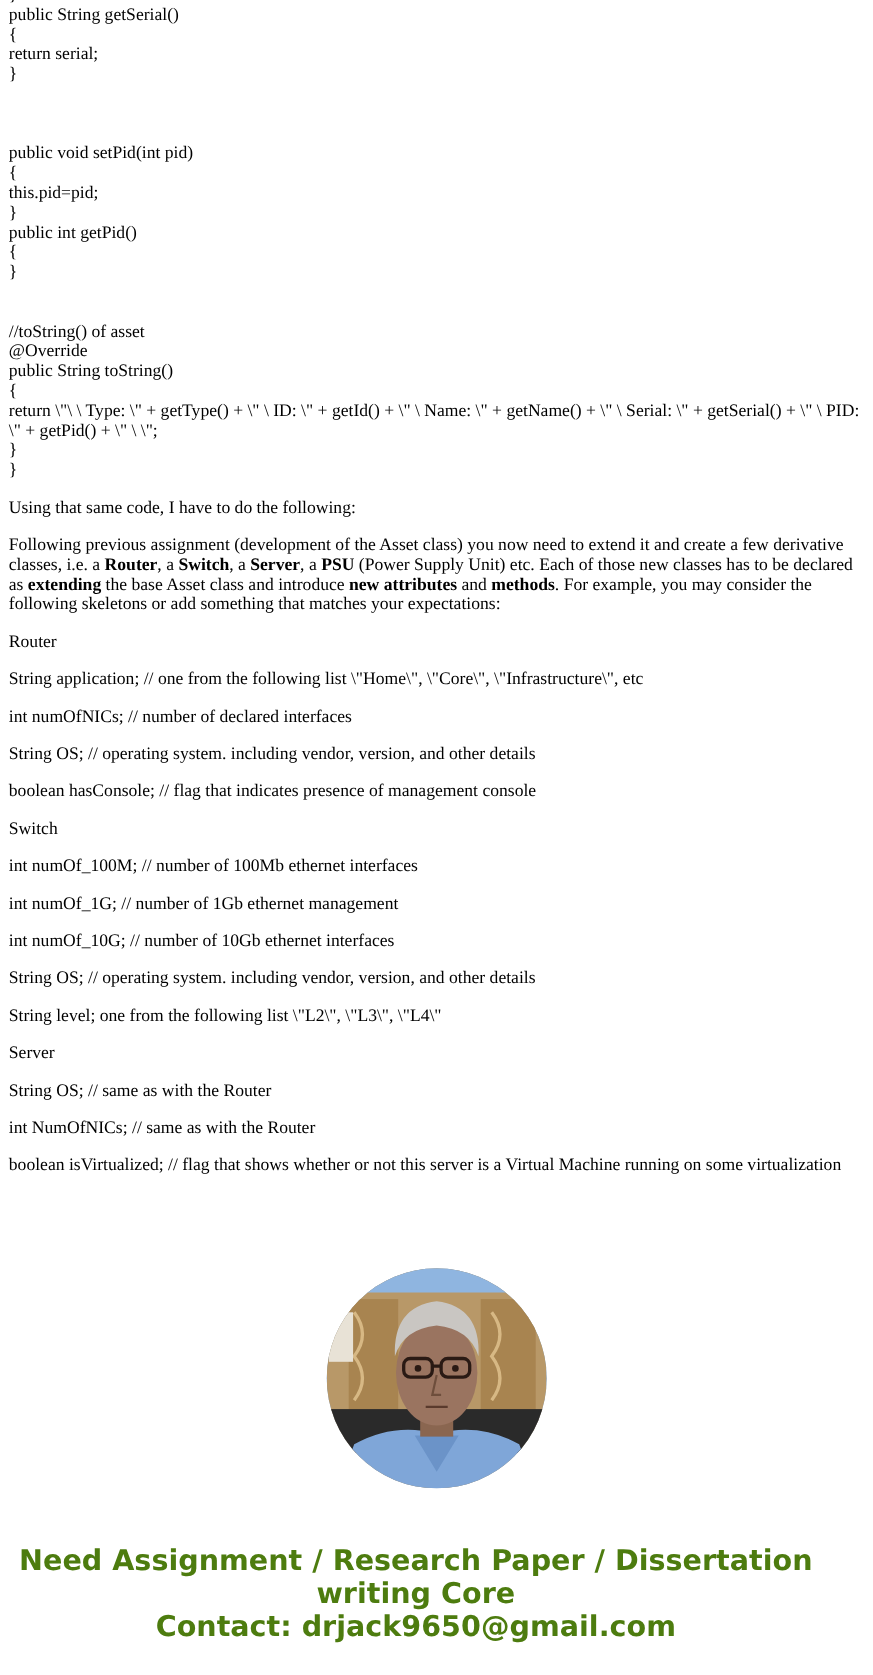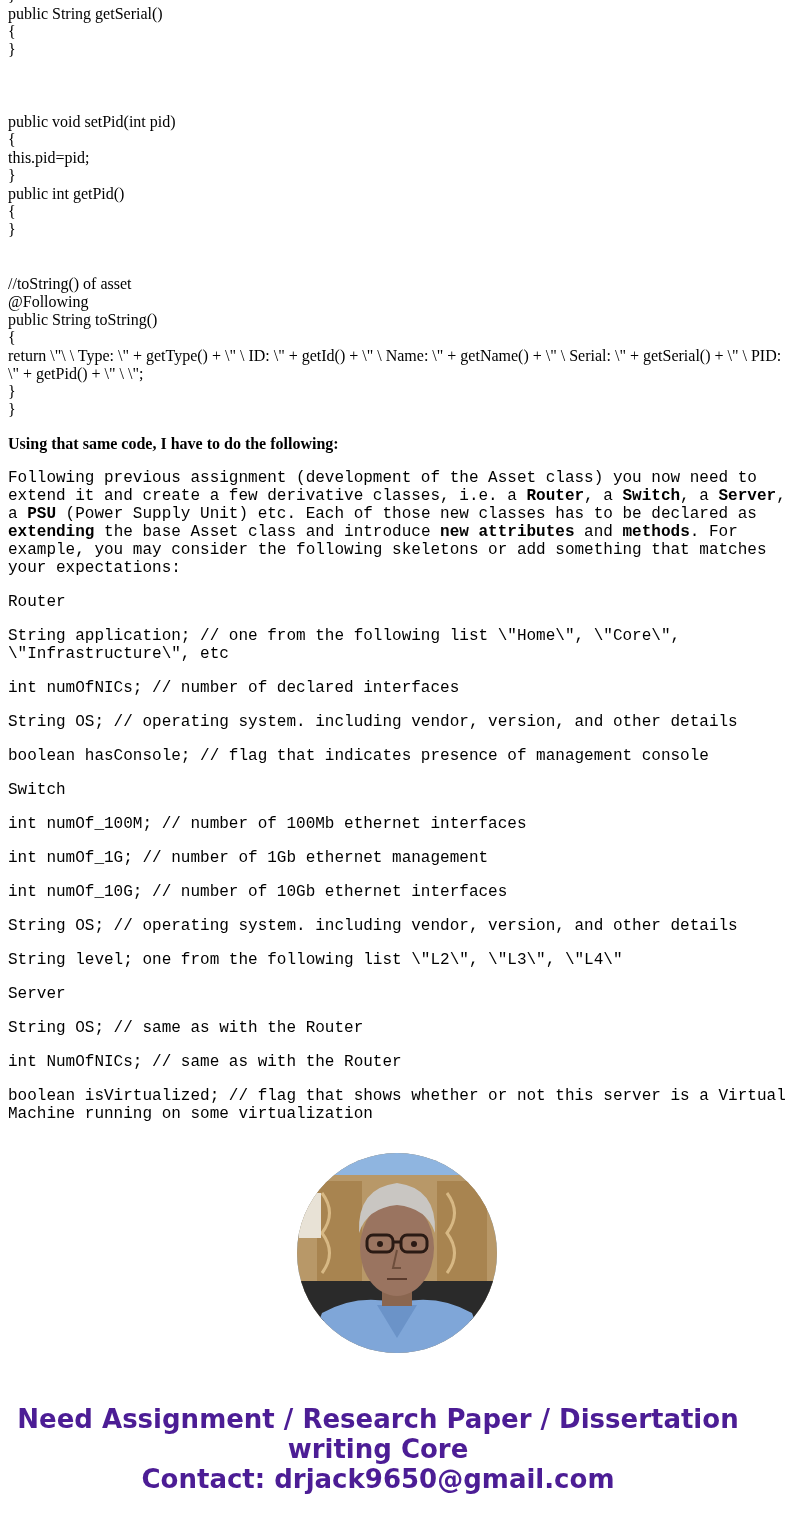--- a/index.html
+++ b/index.html
@@ -25,24 +25,23 @@
     }
     .code-line {
       display: block;
       white-space: pre-wrap;
       min-height: 18px;
     }
     .spacer-36 { height: 36px; }
     .spacer-54 { height: 54px; }
     .para {
       margin: 16px 0 0 0;
-      font-family: Liberation Mono, monospace;
     }
     .heading-bold {
-      font-weight: bold;
+      font-weight: normal;
       margin: 16px 0 0 0;
     }
     b { font-weight: bold; }
     .avatar-wrap {
       position: absolute;
       left: 297px;
       top: 1153px;
       width: 200px;
       height: 200px;
       border-radius: 50%;
@@ -52,52 +51,53 @@
     .promo {
       position: absolute;
       left: 0;
       top: 1404px;
       width: 756px;
       text-align: center;
       font-family: "DejaVu Sans", sans-serif;
       font-weight: bold;
       font-size: 26px;
       line-height: 30px;
-      color: #4c1d95;
+      color: #4d7c0f;
     }
   </style>
 </head>
 <body>
 
 <div class="page">
 
   <div>
     <span class="code-line">}</span>
     <span class="code-line">public String getSerial()</span>
     <span class="code-line">{</span>
+    <span class="code-line">return serial;</span>
     <span class="code-line">}</span>
   </div>
 
   <div class="spacer-54"></div>
 
   <div>
     <span class="code-line">public void setPid(int pid)</span>
     <span class="code-line">{</span>
     <span class="code-line">this.pid=pid;</span>
     <span class="code-line">}</span>
     <span class="code-line">public int getPid()</span>
     <span class="code-line">{</span>
     <span class="code-line">}</span>
   </div>
 
   <div class="spacer-36"></div>
 
   <div>
     <span class="code-line">//toString() of asset</span>
-    <span class="code-line">@Following</span>
+    <span class="code-line">@Override</span>
     <span class="code-line">public String toString()</span>
     <span class="code-line">{</span>
     <span class="code-line">return \"\ \ Type: \" + getType() + \" \ ID: \" + getId() + \" \ Name: \" + getName() + \" \ Serial: \" + getSerial() + \" \ PID: \" + getPid() + \" \ \";</span>
     <span class="code-line">}</span>
     <span class="code-line">}</span>
   </div>
 
   <p class="heading-bold">Using that same code, I have to do the following:</p>
 
   <p class="para"><span>Following previous assignment (development of the Asset class) you now need to extend it and create a few derivative classes, i.e. a </span><b>Router</b><span>, a </span><b>Switch</b><span>, a </span><b>Server</b><span>, a </span><b>PSU</b><span> (Power Supply Unit) etc. Each of those new classes has to be declared as </span><b>extending</b><span> the base Asset class and introduce </span><b>new attributes</b><span> and </span><b>methods</b><span>. For example, you may consider the following skeletons or add something that matches your expectations:</span></p>

